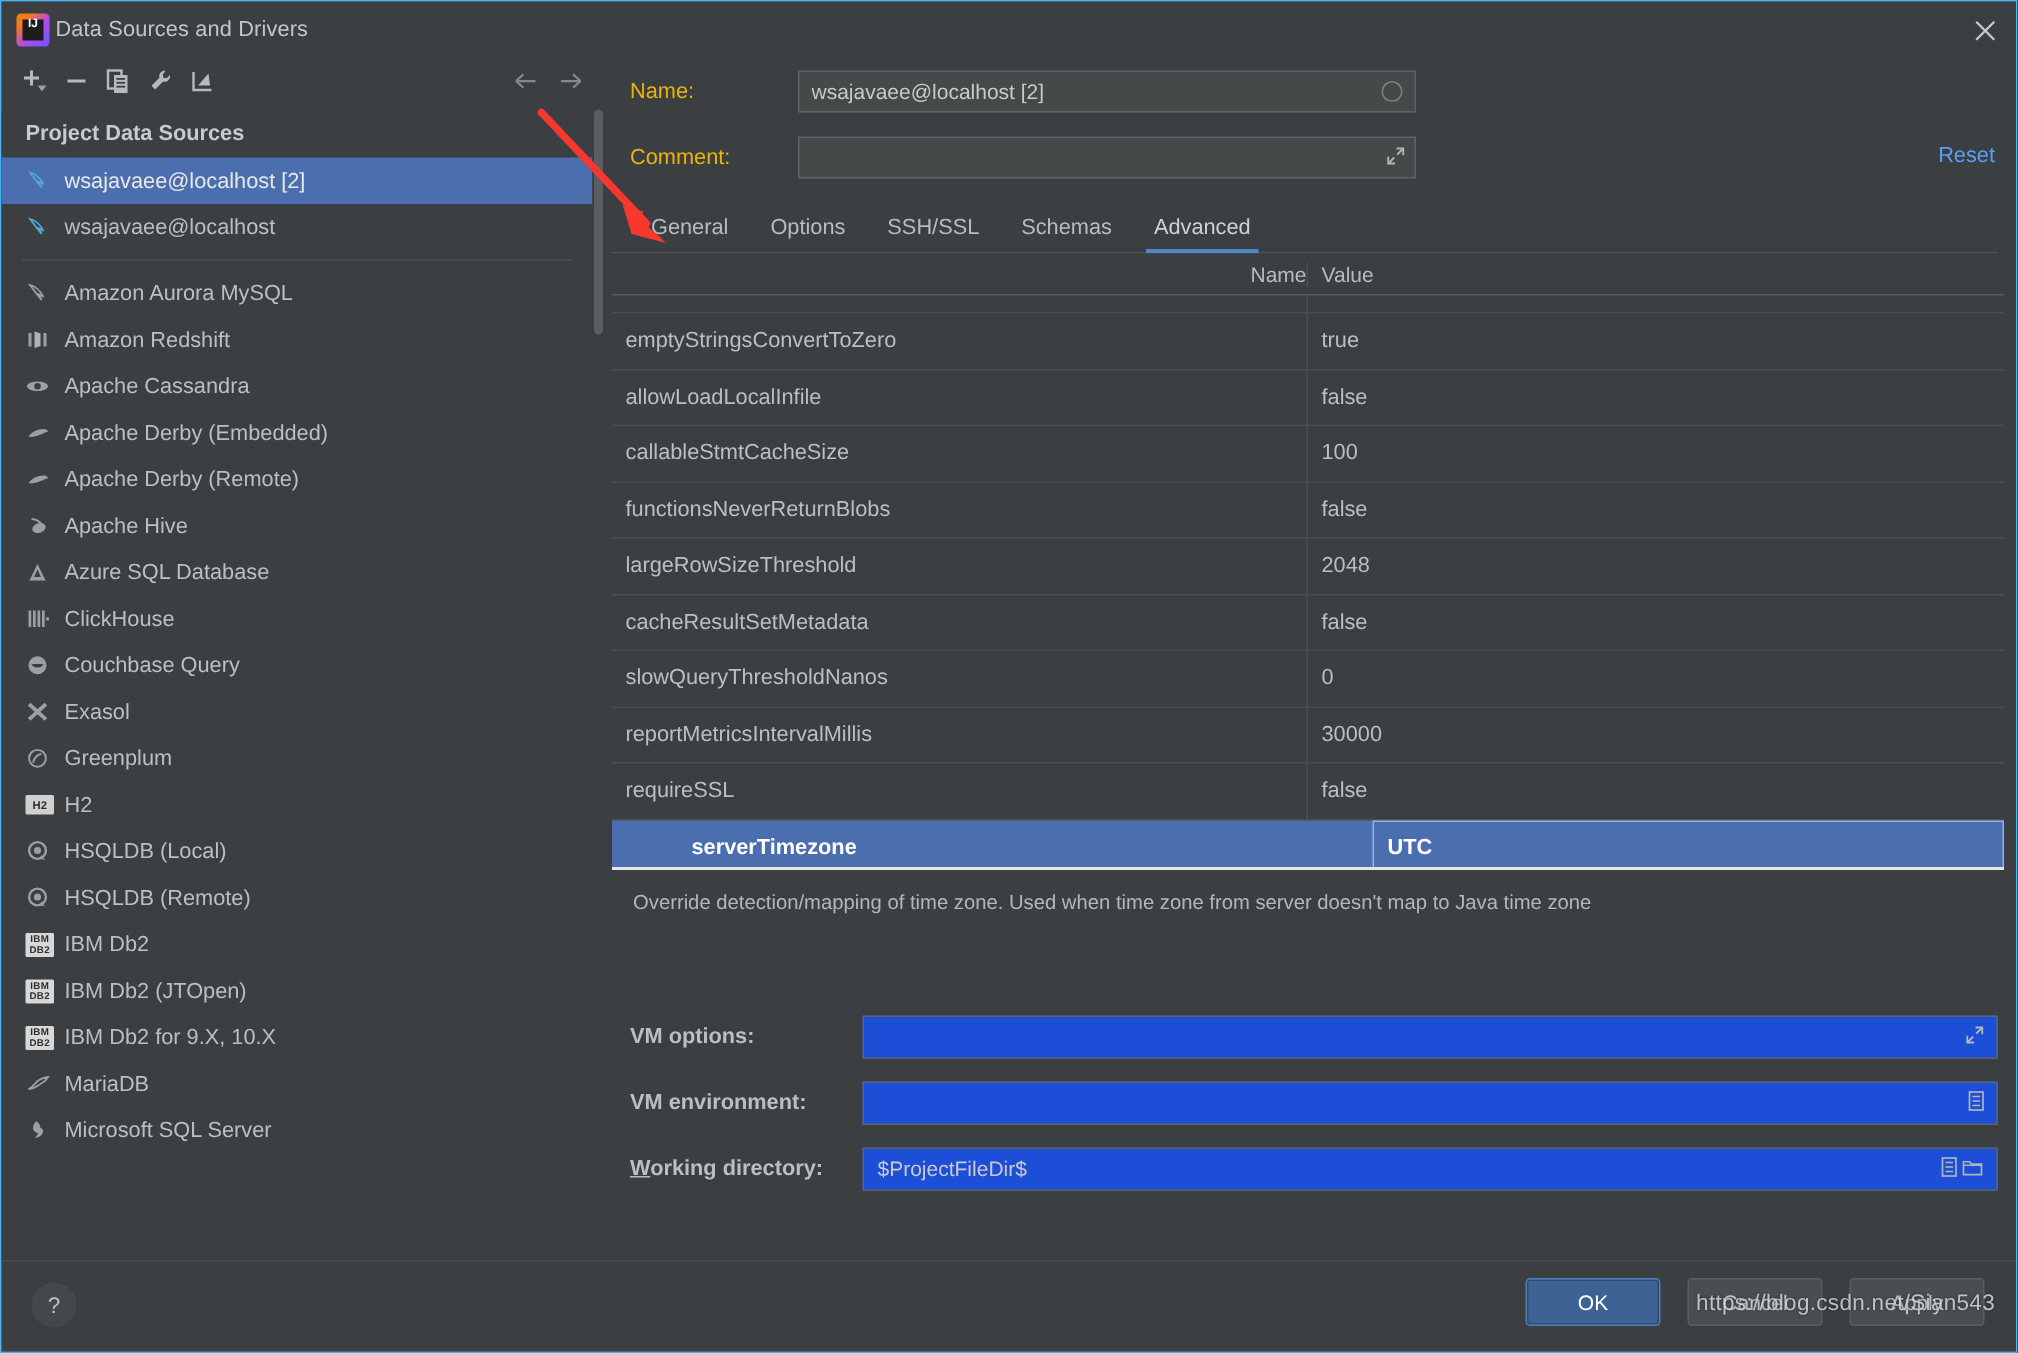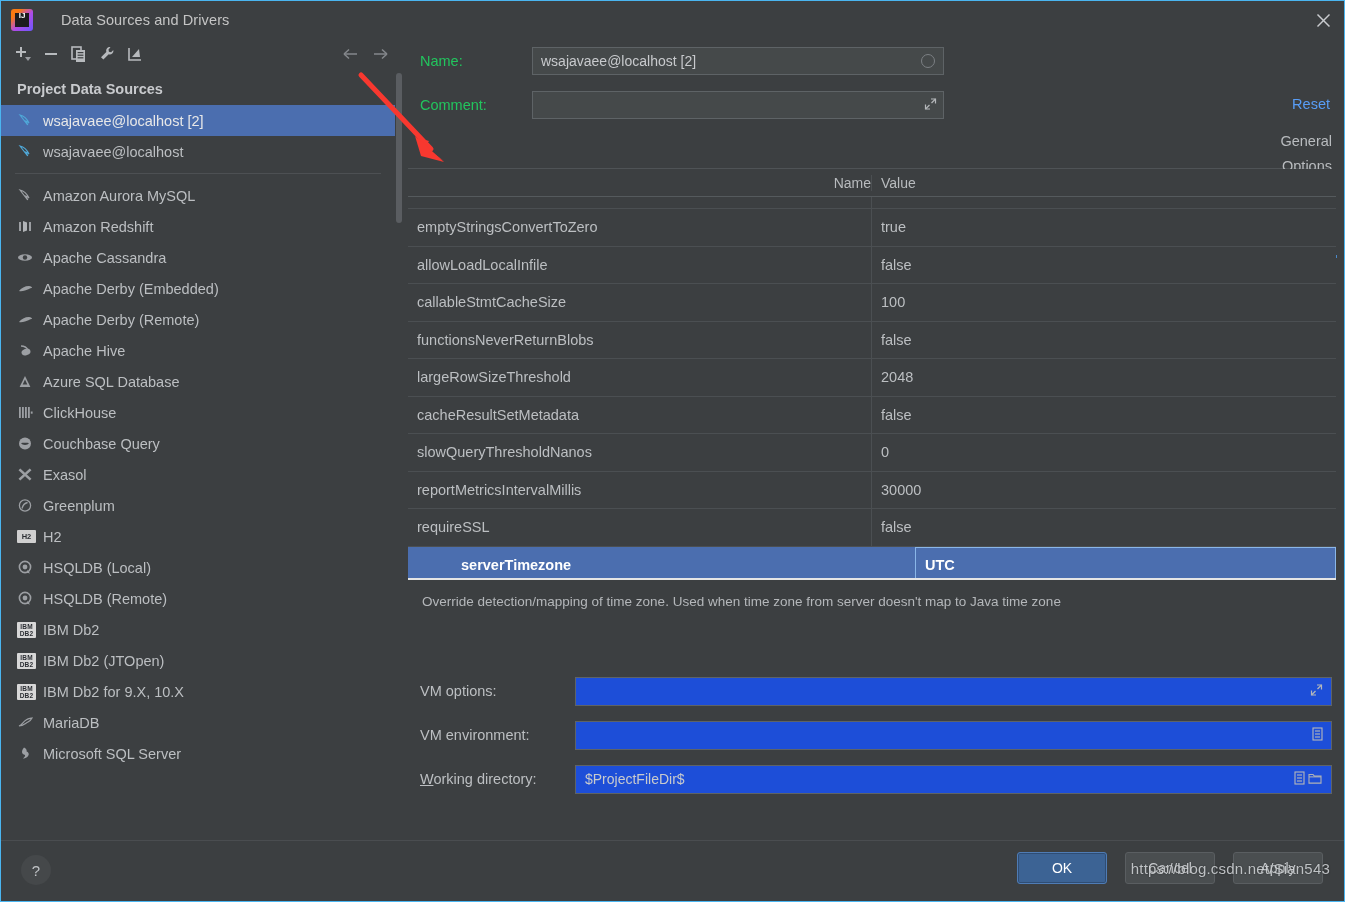--- a/index.html
+++ b/index.html
@@ -24,21 +24,21 @@
 
   
   .titlebar {
     position: absolute; left: 0; top: 0;
     width: 1345px; height: 38px;
     background: #3c3f41;
     display: flex; align-items: center;
   }
   .ij-logo {
     width: 22px; height: 22px;
-    margin-left: 10px; margin-right: 28px;
+    margin-left: 10px; margin-right: 4px;
     position: relative; flex: 0 0 auto;
   }
   .ij-logo .sq {
     position: absolute; left: 0; top: 0; width: 22px; height: 22px;
     background: linear-gradient(135deg, #f97a12 0%, #f97a12 22%, #b04ce6 55%, #6b57ff 100%);
     border-radius: 3px;
   }
   .ij-logo .inner {
     position: absolute; left: 4px; top: 4px; width: 14px; height: 14px;
     background: #1b1c1e;
@@ -139,21 +139,21 @@
     position: absolute; left: 402px; top: 38px;
     width: 943px; height: 803px;
     background: #3c3f41;
   }
   .form-row {
     display: flex; align-items: center;
     height: 44px;
     padding-left: 17px;
   }
   .form-label {
-    font-size: 14.5px; color: #22c55e;
+    font-size: 14.5px; color: #eab308;
     width: 112px; flex: 0 0 112px;
   }
   .field {
     position: relative;
     height: 28px;
     background: #45494a;
     border: 1px solid #5e6366;
     display: flex; align-items: center;
     padding: 0 28px 0 8px;
     font-size: 14px; color: #c8cacd;
@@ -176,21 +176,20 @@
     cursor: pointer;
   }
 
   
   .tabs {
     position: relative;
     display: flex; align-items: flex-end;
     height: 36px;
     padding-left: 17px;
     margin-top: 6px;
-    flex-direction: column;
   }
   .tab {
     font-size: 14.5px; color: #b9bcbf;
     padding: 0 14px 9px 14px;
     cursor: pointer; position: relative; white-space: nowrap;
   }
   .tab:first-child { padding-left: 5px; }
   .tab.active { color: #cfd2d5; }
   .tab.active::after {
     content: ""; position: absolute;
@@ -247,21 +246,21 @@
     margin-left: -1px;
   }
 
   .help-text {
     font-size: 13.5px; color: #b4b7ba;
     padding: 14px 0 0 19px;
   }
 
   .bottom-fields { margin-top: 60px; }
   .bf-row { display: flex; align-items: center; height: 44px; padding-left: 17px; }
-  .bf-label { font-size: 14.5px; color: #bcbfc2; width: 155px; flex: 0 0 155px; }
+  .bf-label { font-size: 14.5px; color: #bcbfc2; width: 155px; flex: 0 0 155px; font-weight: bold; }
   .bf-label u { text-decoration: underline; }
   .bf-field {
     position: relative;
     height: 29px; background: #1d4ed8;
     border: 1px solid #5e6366;
     display: flex; align-items: center;
     padding: 0 46px 0 9px;
     font-size: 14px; color: #c8cacd;
     cursor: text;
   }

